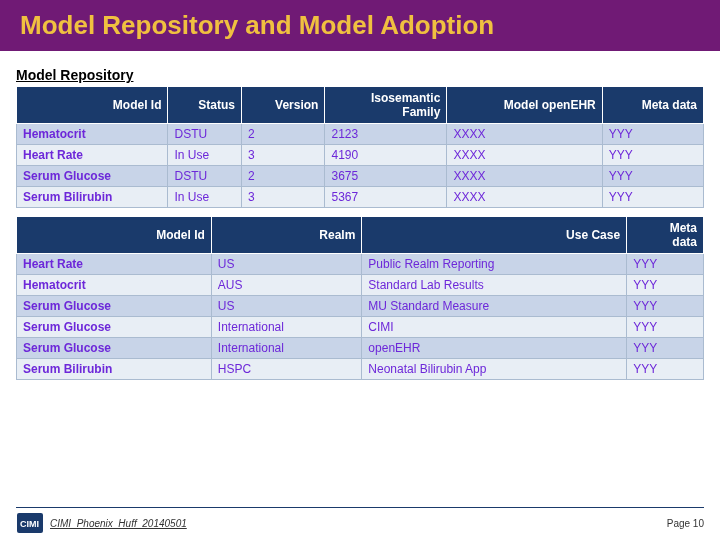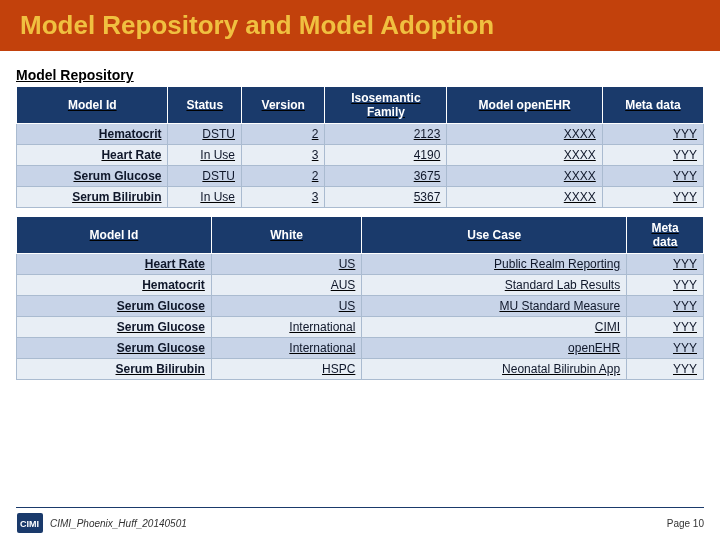--- a/index.html
+++ b/index.html
@@ -5,31 +5,30 @@
     * { margin: 0; padding: 0; box-sizing: border-box; }
     body {
       width: 720px;
       height: 540px;
       font-family: Arial, sans-serif;
       background: #fff;
       overflow: hidden;
     }
 
     .title-bar {
-      background: #c2410c;
+      background: #701a75;
       color: #f0c040;
       font-size: 26px;
       font-weight: bold;
       padding: 10px 20px;
       text-align: left;
     }
 
     .content {
       padding: 8px 16px;
-      text-decoration: underline;
     }
 
     .section-title {
       font-size: 14px;
       font-weight: bold;
       text-decoration: underline;
       margin-bottom: 3px;
       color: #000;
     }
 
@@ -39,38 +38,37 @@
       font-size: 12px;
     }
 
     table thead tr {
       background: #1a3a6b;
       color: #fff;
     }
 
     table thead th {
       padding: 4px 6px;
-      text-align: center;
+      text-align: right;
       font-weight: bold;
       border: 1px solid #fff;
     }
 
     table tbody tr:nth-child(odd) {
       background: #c8d4e8;
     }
 
     table tbody tr:nth-child(even) {
       background: #e8eef5;
     }
 
     table tbody td {
       padding: 3px 6px;
       border: 1px solid #aabbd0;
-      color: #0f172a;
-      text-align: right;
+      color: #6d28d9;
     }
 
     .section-gap {
       margin-top: 8px;
     }
 
     .footer {
       position: absolute;
       bottom: 6px;
       left: 16px;
@@ -90,20 +88,21 @@
 
     .footer-logo {
       width: 28px;
       height: 22px;
     }
 
     .footer-text {
       font-size: 10px;
       color: #333;
       font-style: italic;
+      text-decoration: underline;
     }
 
     .footer-page {
       font-size: 10px;
       color: #333;
     }
 
     .bold-row td:first-child {
       font-weight: bold;
     }
@@ -165,21 +164,21 @@
     </tr>
         </tbody>
     </table>
   </div>
 
   <div class="section-gap">
     <table>
       <thead>
         <tr>
           <th>Model Id</th>
-          <th>White</th>
+          <th>Realm</th>
           <th>Use Case</th>
           <th>Meta<br>data</th>
         </tr>
       </thead>
       <tbody id="adoption-tbody">
       <tr class="bold-row">
       <td><strong>Heart Rate</strong></td>
       <td>US</td>
       <td>Public Realm Reporting</td>
       <td>YYY</td>

